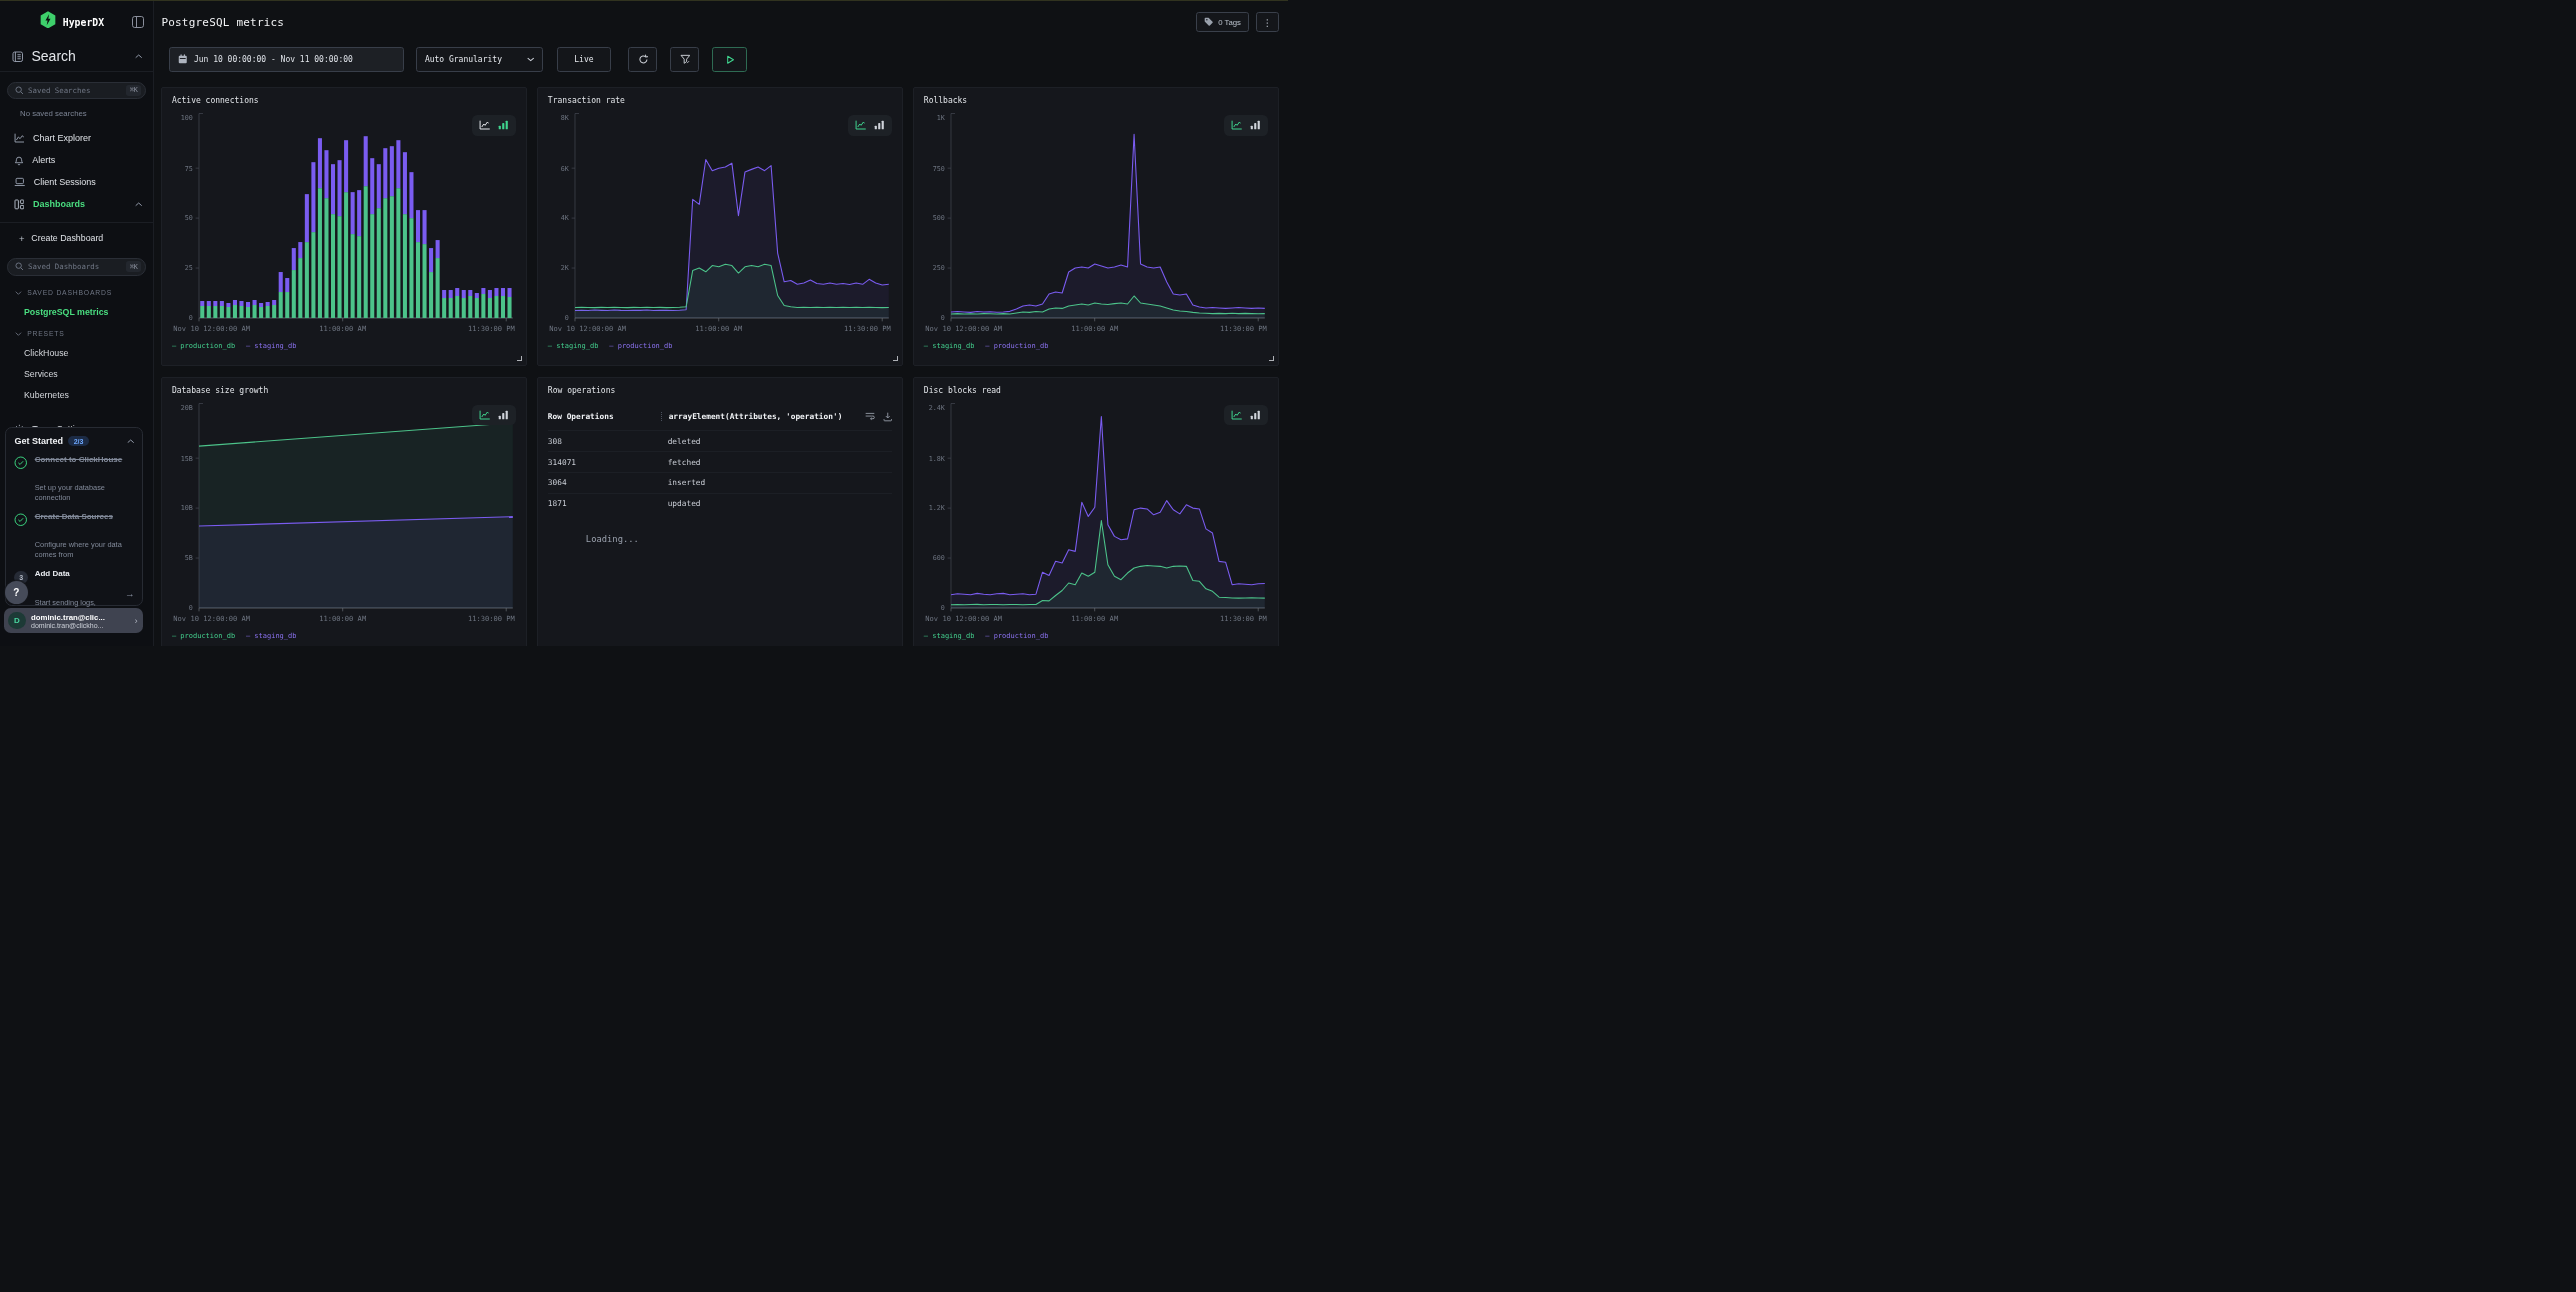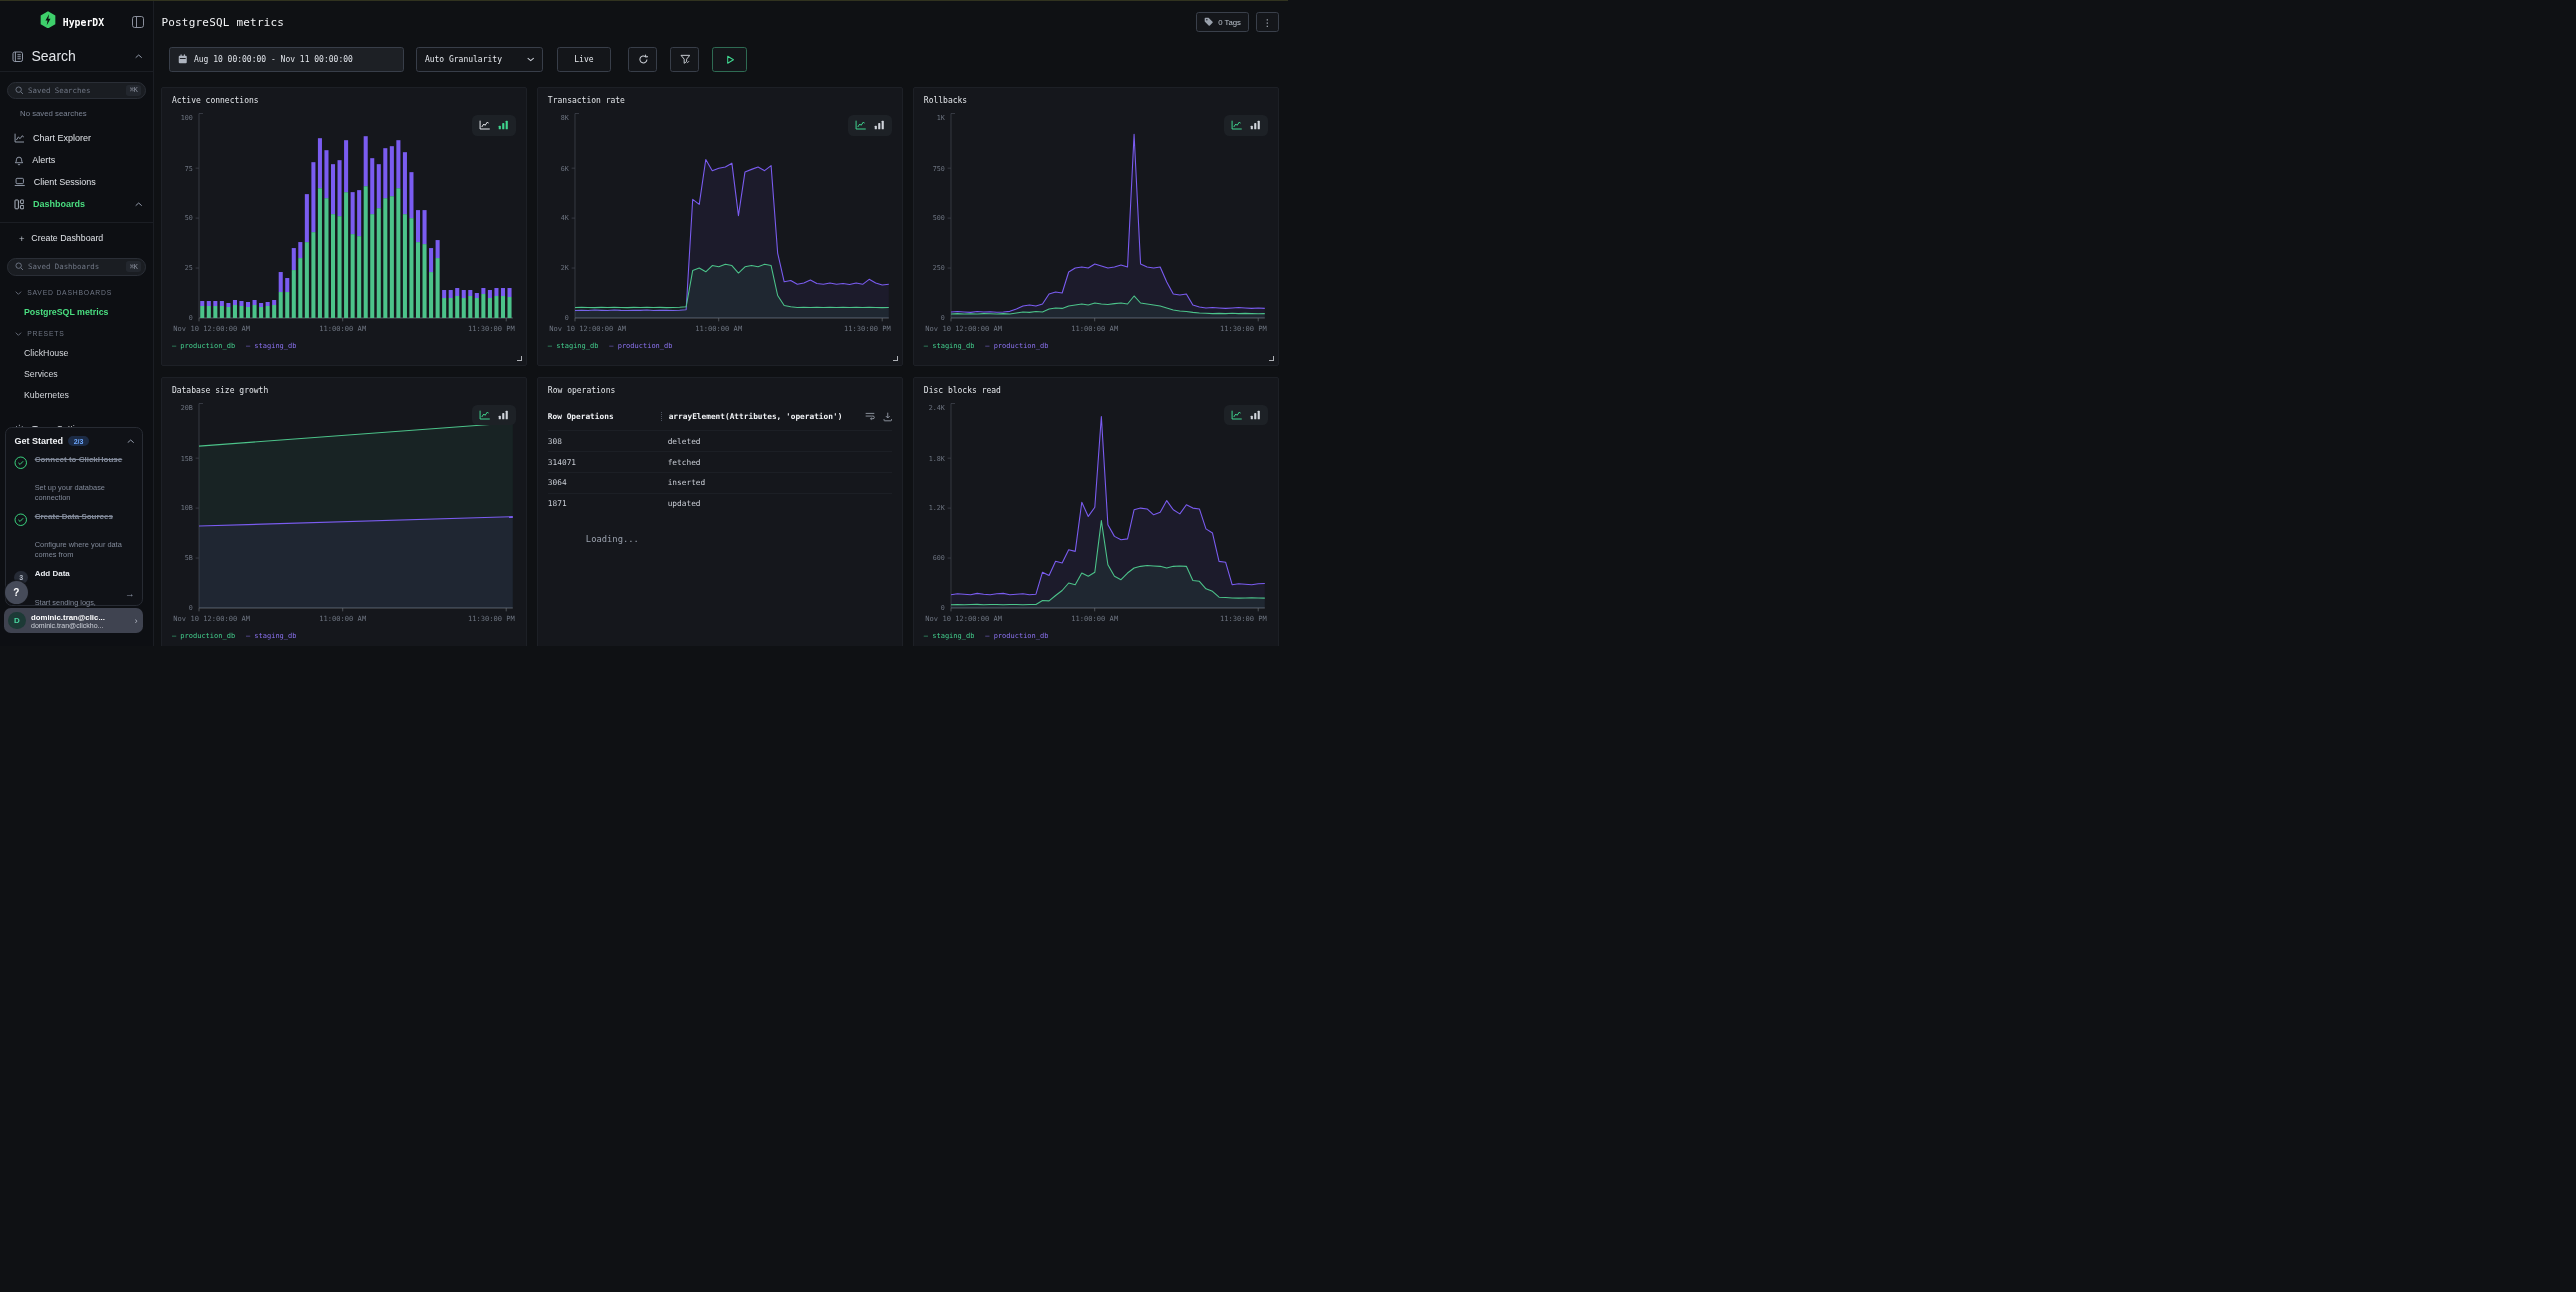--- a/index.html
+++ b/index.html
@@ -294,21 +294,21 @@
     </div>
 
     <div class="toolbar">
       <div class="tb date-btn">
         <svg width="9.5" height="10" viewBox="0 0 14 15">
             <rect x="1" y="2.5" width="12" height="11.5" rx="1.5" fill="#aeb4bf"></rect>
             <rect x="3.6" y="0.5" width="1.8" height="3.4" rx="0.9" fill="#aeb4bf"></rect>
             <rect x="8.6" y="0.5" width="1.8" height="3.4" rx="0.9" fill="#aeb4bf"></rect>
             <rect x="2.6" y="6" width="8.8" height="1.4" fill="#14161a"></rect>
           </svg>
-        <span>Aug 10 00:00:00 - Nov 11 00:00:00</span>
+        <span>Jun 10 00:00:00 - Nov 11 00:00:00</span>
       </div>
       <div class="tb gran-btn">
         <span>Auto Granularity</span>
         <svg width="7.4" height="4.7" viewBox="0 0 11 7" fill="none" stroke="#cfd3da" stroke-width="1.5">
             <path d="M1 1.5 5.5 5.5 10 1.5"></path>
           </svg>
       </div>
       <div class="tb live-btn">
           <span>Live</span>
         </div>

